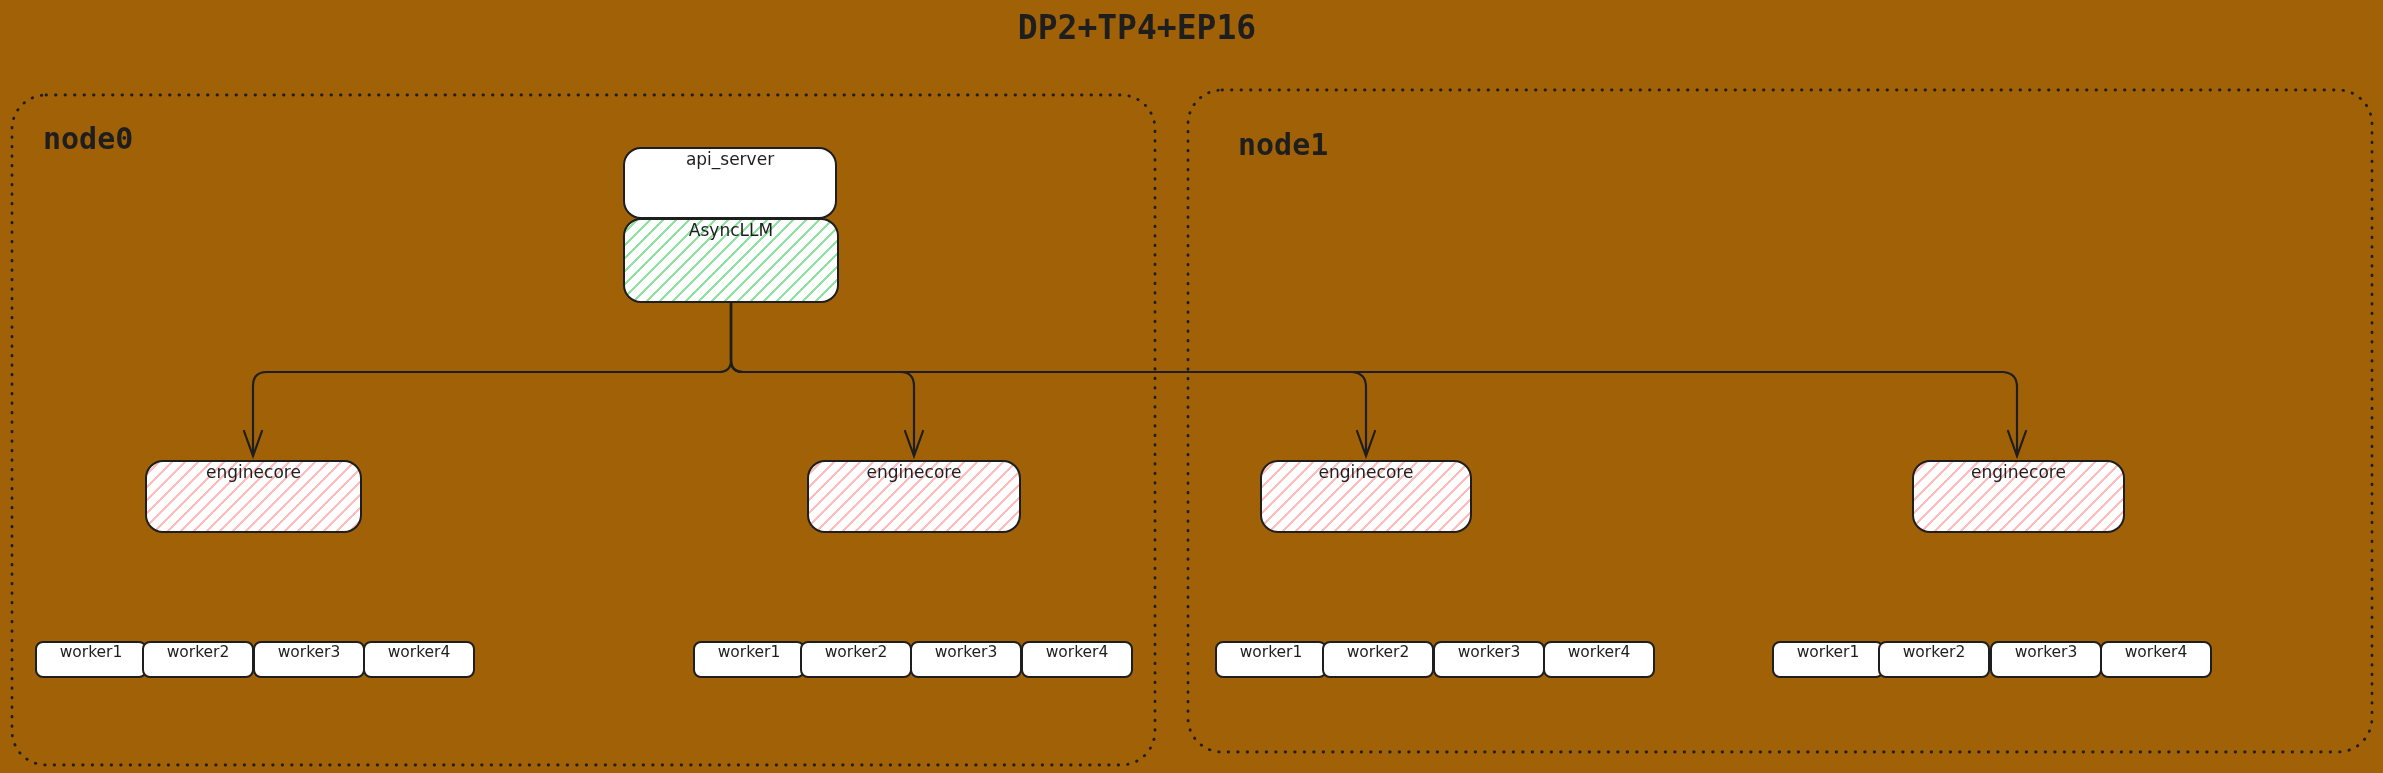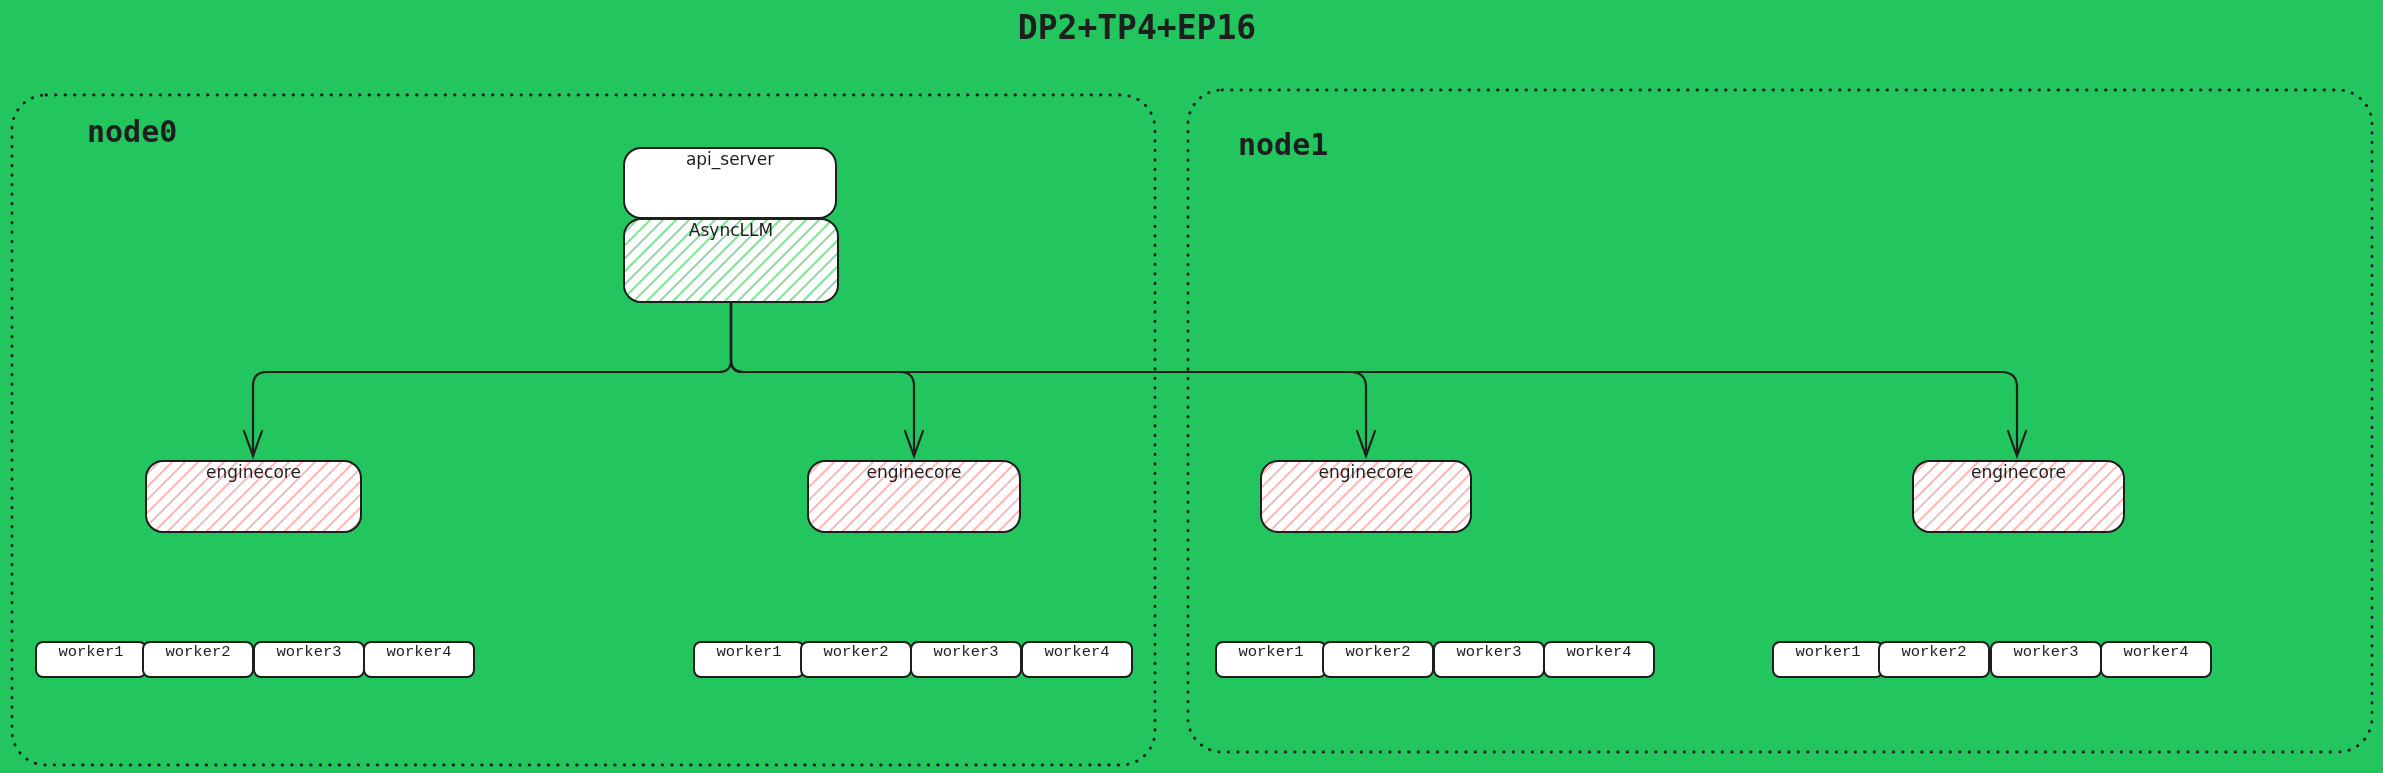--- a/index.html
+++ b/index.html
@@ -1,20 +1,20 @@
 <!DOCTYPE html>
 <html><head>
 <meta charset="utf-8">
 <style>
   html, body { margin: 0; padding: 0; background: #ffffff; }
   .stage {
     position: relative;
     width: 2383px;
     height: 773px;
-    background: #22c55e;
+    background: #a16207;
     font-family: "DejaVu Sans", "Liberation Sans", sans-serif;
     color: #1e1e1e;
     overflow: hidden;
   }
   .svg-layer {
     position: absolute;
     left: 0; top: 0;
     width: 2383px; height: 773px;
   }
   .diagram-title {
@@ -64,21 +64,20 @@
       #ffbcbc 7.6px, #ffbcbc 9.2px
     );
   }
   .worker-box {
     border-radius: 8px;
     border-width: 2px;
     font-size: 15.5px;
     width: 112px;
     height: 37px;
     top: 641px;
-    font-family: Liberation Mono, monospace;
   }
 </style>
 </head>
 <body>
 
 <div class="stage">
 
   <svg class="svg-layer" viewBox="0 0 2383 773" xmlns="http://www.w3.org/2000/svg">
 
     <rect x="12" y="95" width="1143" height="670" rx="34" fill="none" stroke="#1e1e1e" stroke-width="2.8" stroke-linecap="round" stroke-dasharray="0.5 9"></rect>
@@ -91,21 +90,21 @@
       <path d="M731,289 L731,360 Q731,372 743,372 L2003,372 Q2017,373 2017,387 L2017,452"></path>
       <polyline points="244,431 253,456 262,431"></polyline>
       <polyline points="905,431 914,456 923,431"></polyline>
       <polyline points="1357,431 1366,456 1375,431"></polyline>
       <polyline points="2008,431 2017,456 2026,431"></polyline>
     </g>
   </svg>
 
   <div class="diagram-title">DP2+TP4+EP16</div>
 
-  <div class="node-label" style="left:43px; top:114px;margin-left:44px;">node0</div>
+  <div class="node-label" style="left:43px; top:121px;">node0</div>
   <div class="node-label" style="left:1238px; top:127px;">node1</div>
 
   <div class="box big-box" style="left:623px; top:147px; width:214px; height:72px;">
     <span>api_server</span>
   </div>
   <div class="box big-box green-hatch" style="left:623px; top:218px; width:216px; height:85px;">
     <span>AsyncLLM</span>
   </div>
 
   <div class="box big-box red-hatch" style="left:145px; top:460px; width:217px; height:73px;">

